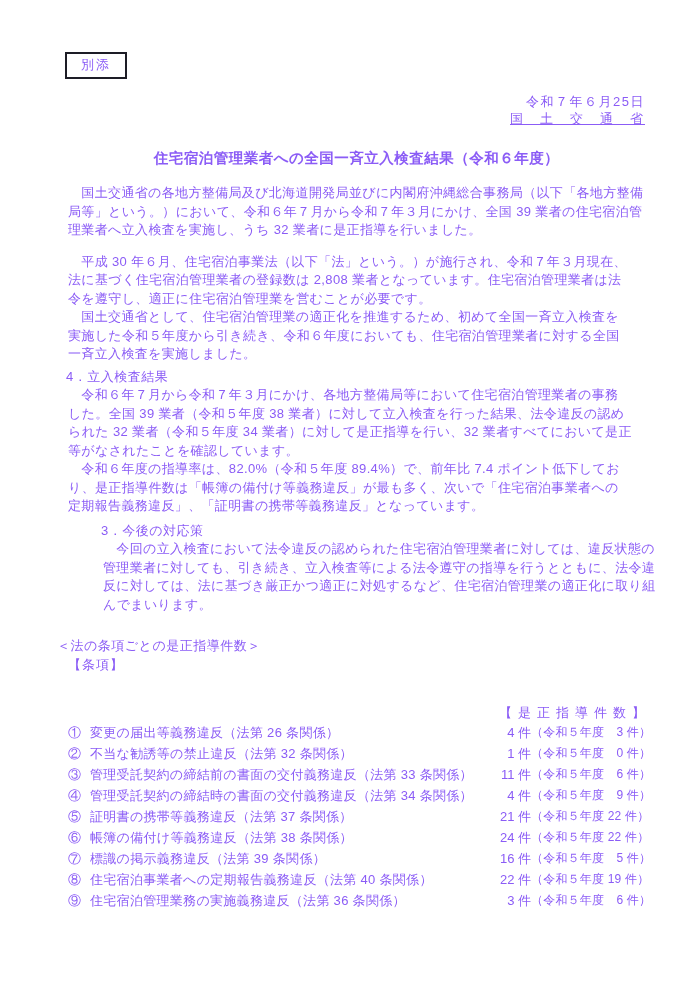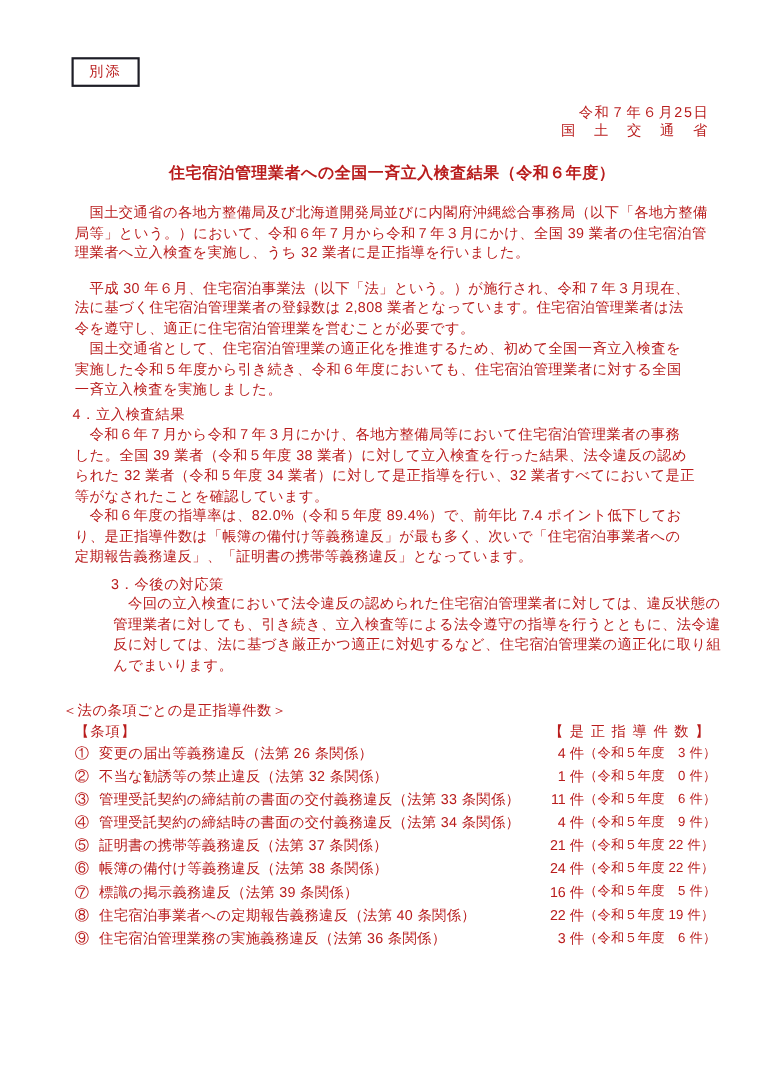--- a/index.html
+++ b/index.html
@@ -5,55 +5,55 @@
   html,body { margin:0; padding:0; background:#ffffff; }
   .page {
     position: relative;
     width: 700px;
     height: 992px;
     margin: 0 auto;
     background: #ffffff;
     box-sizing: border-box;
     padding: 52px 55px 0 68px;
     font-family: "Liberation Sans", sans-serif;
-    color: #b91c1c;
+    color: #8b5cf6;
     font-size: 13px;
     overflow: hidden;
   }
   .attachment-box {
     display: inline-block;
     margin-left: -3px;
     border: 2px solid #1d1d26;
     padding: 3px 14px 4px 14px;
     letter-spacing: 2px;
     line-height: 16px;
   }
   .date-block { text-align: right; margin-top: 14px; line-height: 17px; }
   .doc-date { letter-spacing: 1.5px; }
-  .ministry  { letter-spacing: 2px; }
+  .ministry  { letter-spacing: 2px; text-decoration: underline; }
   .doc-title {
     text-align: center;
     font-weight: bold;
     font-size: 14.5px;
     margin-top: 22px;
     letter-spacing: 0.5px;
     line-height: 18px;
   }
   .body-block { margin-top: 17px; }
   .line { line-height: 18.5px; letter-spacing: 0.35px; white-space: pre; }
   .section { margin-top: 0; }
   .section-purpose { margin-top: 13px; }
   .section-results { margin-top: 4px; }
   .section-future  { margin-top: 6px; margin-left: 35px; }
   .section-heading { line-height: 18.5px; letter-spacing: 0.5px; margin-left: -2px; }
   .list-block { margin-top: 22px; }
   .list-title { margin-left: -11px; line-height: 19px; letter-spacing: 0.5px; }
   .list-header { display: flex; justify-content: space-between; line-height: 19px; }
   .col-left  { letter-spacing: 1px; }
-  .col-right { letter-spacing: 6px; margin-right: -6px; }
+  .col-right { letter-spacing: 6px; margin-right: -6px; margin-top: 48px; }
   .list-row { display: flex; line-height: 21px; }
   .row-num   { width: 22px; flex: 0 0 auto; }
   .row-label { flex: 1 1 auto; letter-spacing: 0.3px; white-space: pre; }
   .row-count { width: 50px; flex: 0 0 auto; text-align: right; white-space: pre; }
   .row-prev  { width: 114px; flex: 0 0 auto; text-align: left; white-space: pre; font-size: 12px; letter-spacing: 0.2px; }
 </style>
 </head>
 <body>
 
 <div class="page">

